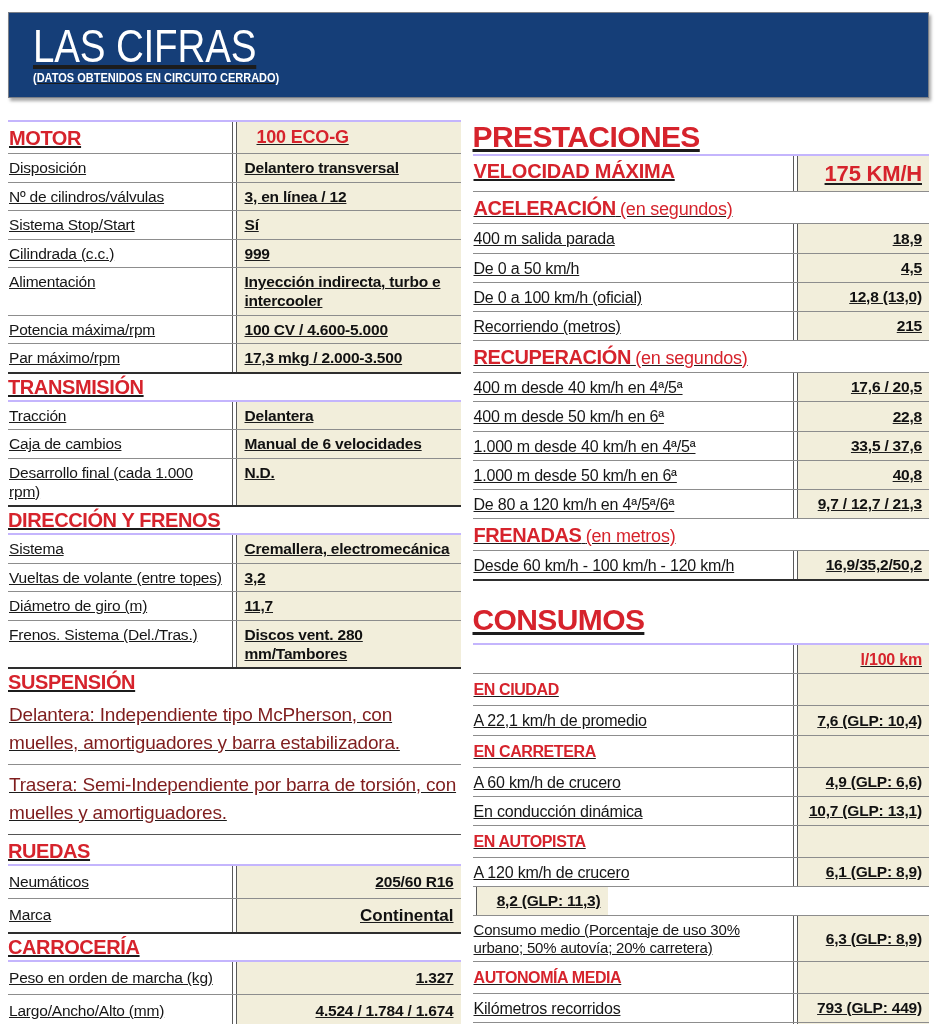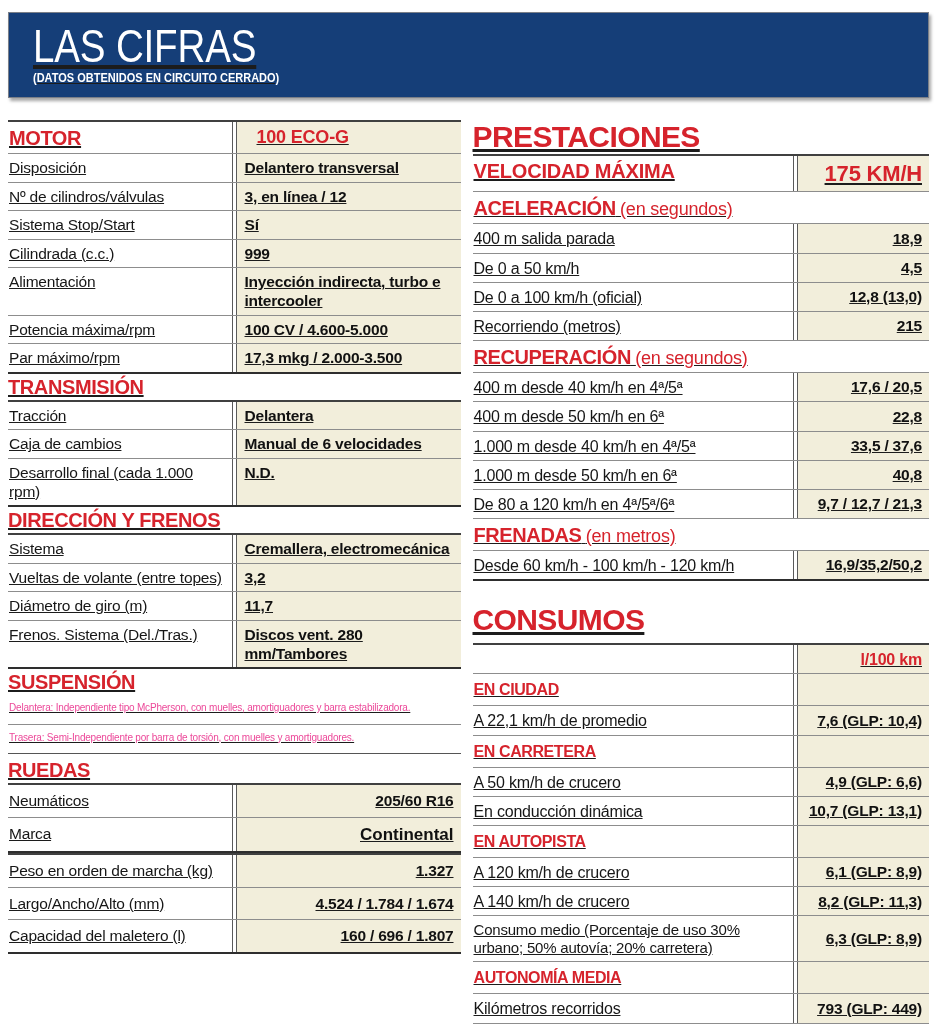--- a/index.html
+++ b/index.html
@@ -26,21 +26,21 @@
     transform:scaleX(.88); transform-origin:left center; white-space:nowrap;
     margin-top:2px;
   }
 
   
   .columns { display:flex; gap:12px; margin-top:22px; }
   .col-left  { width:453px; }
   .col-right { width:457px; }
 
   
-  .st { border-top:2px solid #404040; border-bottom:2px solid #2e2e2e; }
+  .st { border-top:2px solid #c4b5fd; border-bottom:2px solid #2e2e2e; }
   .r { display:flex; align-items:stretch; border-bottom:1px solid #8d8d8d; }
   .r:last-child { border-bottom:none; }
   .lab {
     flex:1; font-size:15.5px; padding:5px 4px 4px 1px; line-height:1.2;
     border-right:1px solid #5a5a5a; color:#161616;
   }
   .val {
     background:#f2eedb; border-left:1px solid #5a5a5a; margin-left:3px;
     font-size:15.5px; font-weight:700; padding:5px 7px 4px 8px; line-height:1.2;
     display:flex; align-items:flex-start; color:#111;
@@ -63,22 +63,22 @@
     letter-spacing:-0.6px; white-space:nowrap;
   }
   .suffix { font-weight:400; font-size:18px;margin-top:31px; }
 
   
   .th-row .lab { padding-top:3px; padding-bottom:2px; }
   .th-row .val { font-size:18px;padding-left:20px; }
 
   
   .susp-par {
-    font-size:10px; line-height:1.45; padding:6px 2px 8px 1px;
-    border-bottom:1px solid #8d8d8d; color:#ec4899;
+    font-size:19px; line-height:1.45; padding:6px 2px 8px 1px;
+    border-bottom:1px solid #8d8d8d; color:#7f1d1d;
   }
   .susp-wrap { border-bottom:1px solid #555; }
 
   
   .tall .r .lab, .tall .r .val { padding-top:7px; padding-bottom:6px; }
   .brand { font-size:17px; letter-spacing:0; }
 
   
   .rc-velmax .lab { font-size:20px; padding-top:3px; }
   .rc-velmax .val { font-size:22px;padding-left:13px; }
@@ -185,20 +185,21 @@
         <div class="r">
           <div class="lab">Neumáticos</div>
           <div class="val val-right">205/60 R16</div>
         </div>
         <div class="r">
           <div class="lab">Marca</div>
           <div class="val val-right brand">Continental</div>
         </div>
       </div>
 
+      <div class="sec-title">CARROCERÍA</div>
       <div class="st tall">
         <div class="r">
           <div class="lab">Peso en orden de marcha (kg)</div>
           <div class="val val-right">1.327</div>
         </div>
         <div class="r">
           <div class="lab">Largo/Ancho/Alto (mm)</div>
           <div class="val val-right">4.524 / 1.784 / 1.674</div>
         </div>
         <div class="r">
@@ -292,38 +293,37 @@
         <div class="r">
           <div class="lab">A 22,1 km/h de promedio</div>
           <div class="val">7,6 (GLP: 10,4)</div>
         </div>
 
         <div class="r rc-group">
           <div class="lab sec-title">EN CARRETERA</div>
           <div class="val"></div>
         </div>
         <div class="r">
-          <div class="lab">A 50 km/h de crucero</div>
+          <div class="lab">A 60 km/h de crucero</div>
           <div class="val">4,9 (GLP: 6,6)</div>
         </div>
         <div class="r">
           <div class="lab">En conducción dinámica</div>
           <div class="val">10,7 (GLP: 13,1)</div>
         </div>
 
         <div class="r rc-group">
           <div class="lab sec-title">EN AUTOPISTA</div>
           <div class="val"></div>
         </div>
         <div class="r">
           <div class="lab">A 120 km/h de crucero</div>
           <div class="val">6,1 (GLP: 8,9)</div>
         </div>
         <div class="r">
-          <div class="lab">A 140 km/h de crucero</div>
           <div class="val">8,2 (GLP: 11,3)</div>
         </div>
         <div class="r consumo-medio">
           <div class="lab">Consumo medio (Porcentaje de uso 30% urbano; 50% autovía; 20% carretera)</div>
           <div class="val">6,3 (GLP: 8,9)</div>
         </div>
 
         <div class="r rc-group">
           <div class="lab sec-title">AUTONOMÍA MEDIA</div>
           <div class="val"></div>

